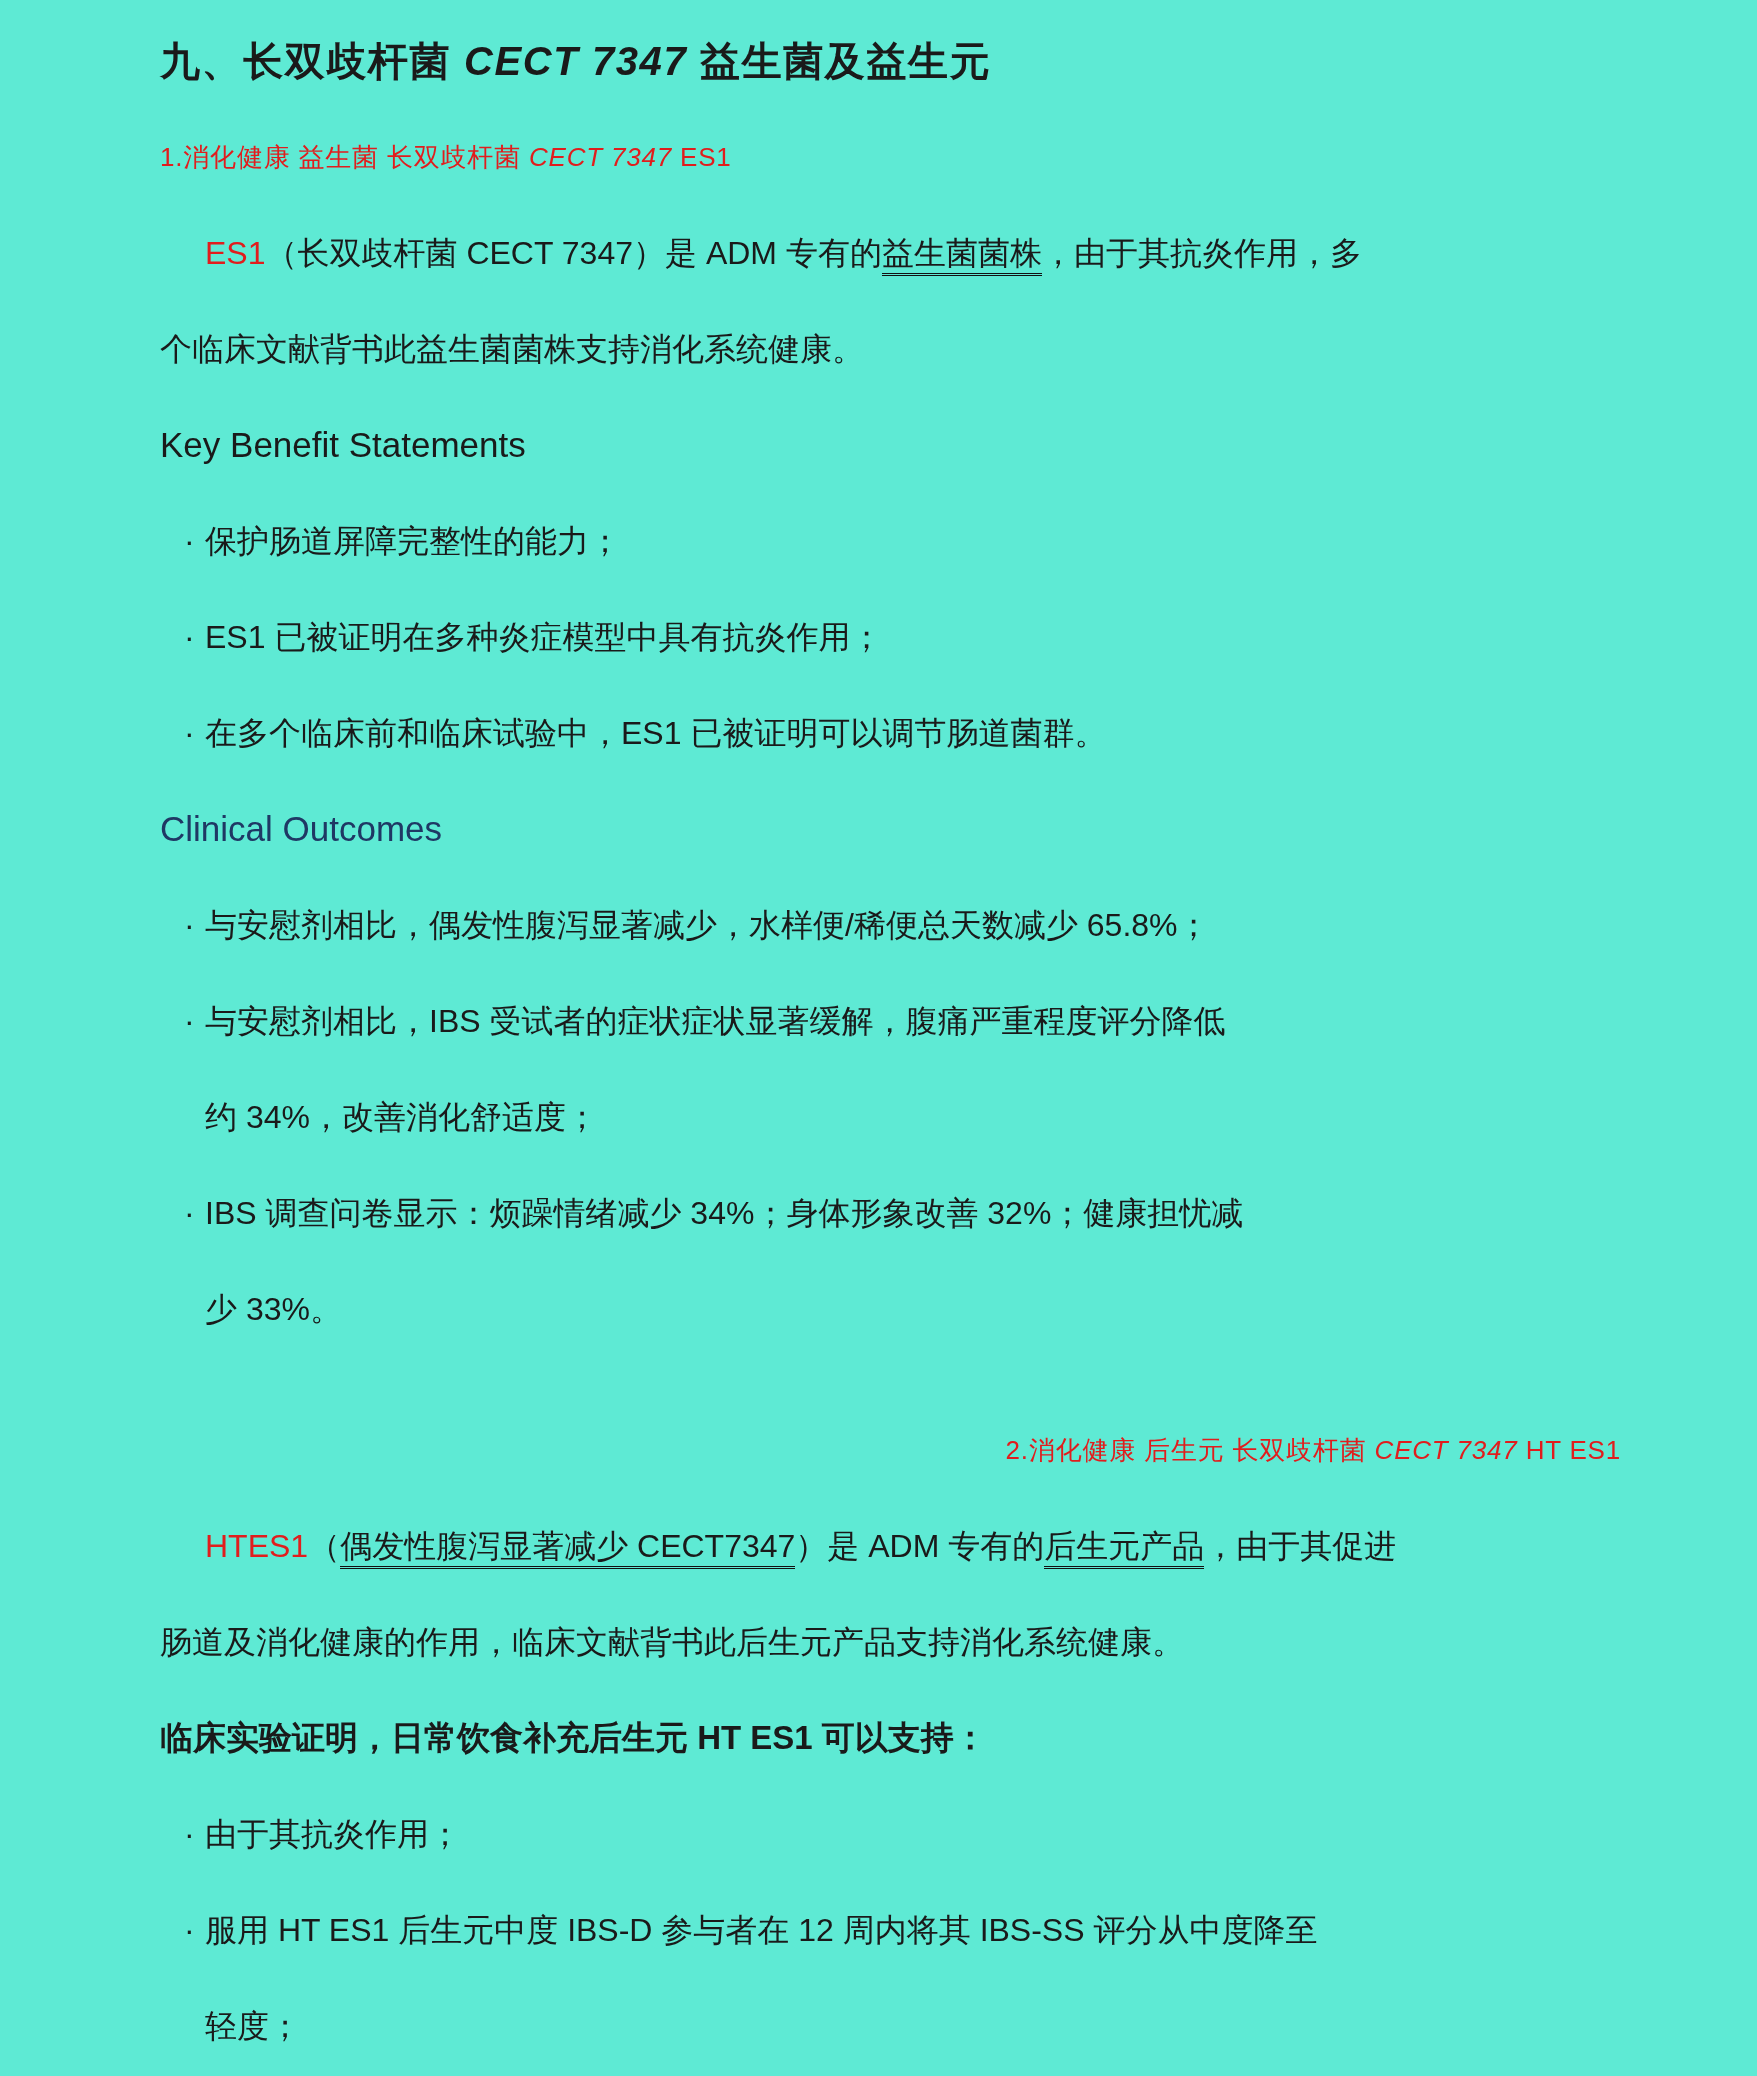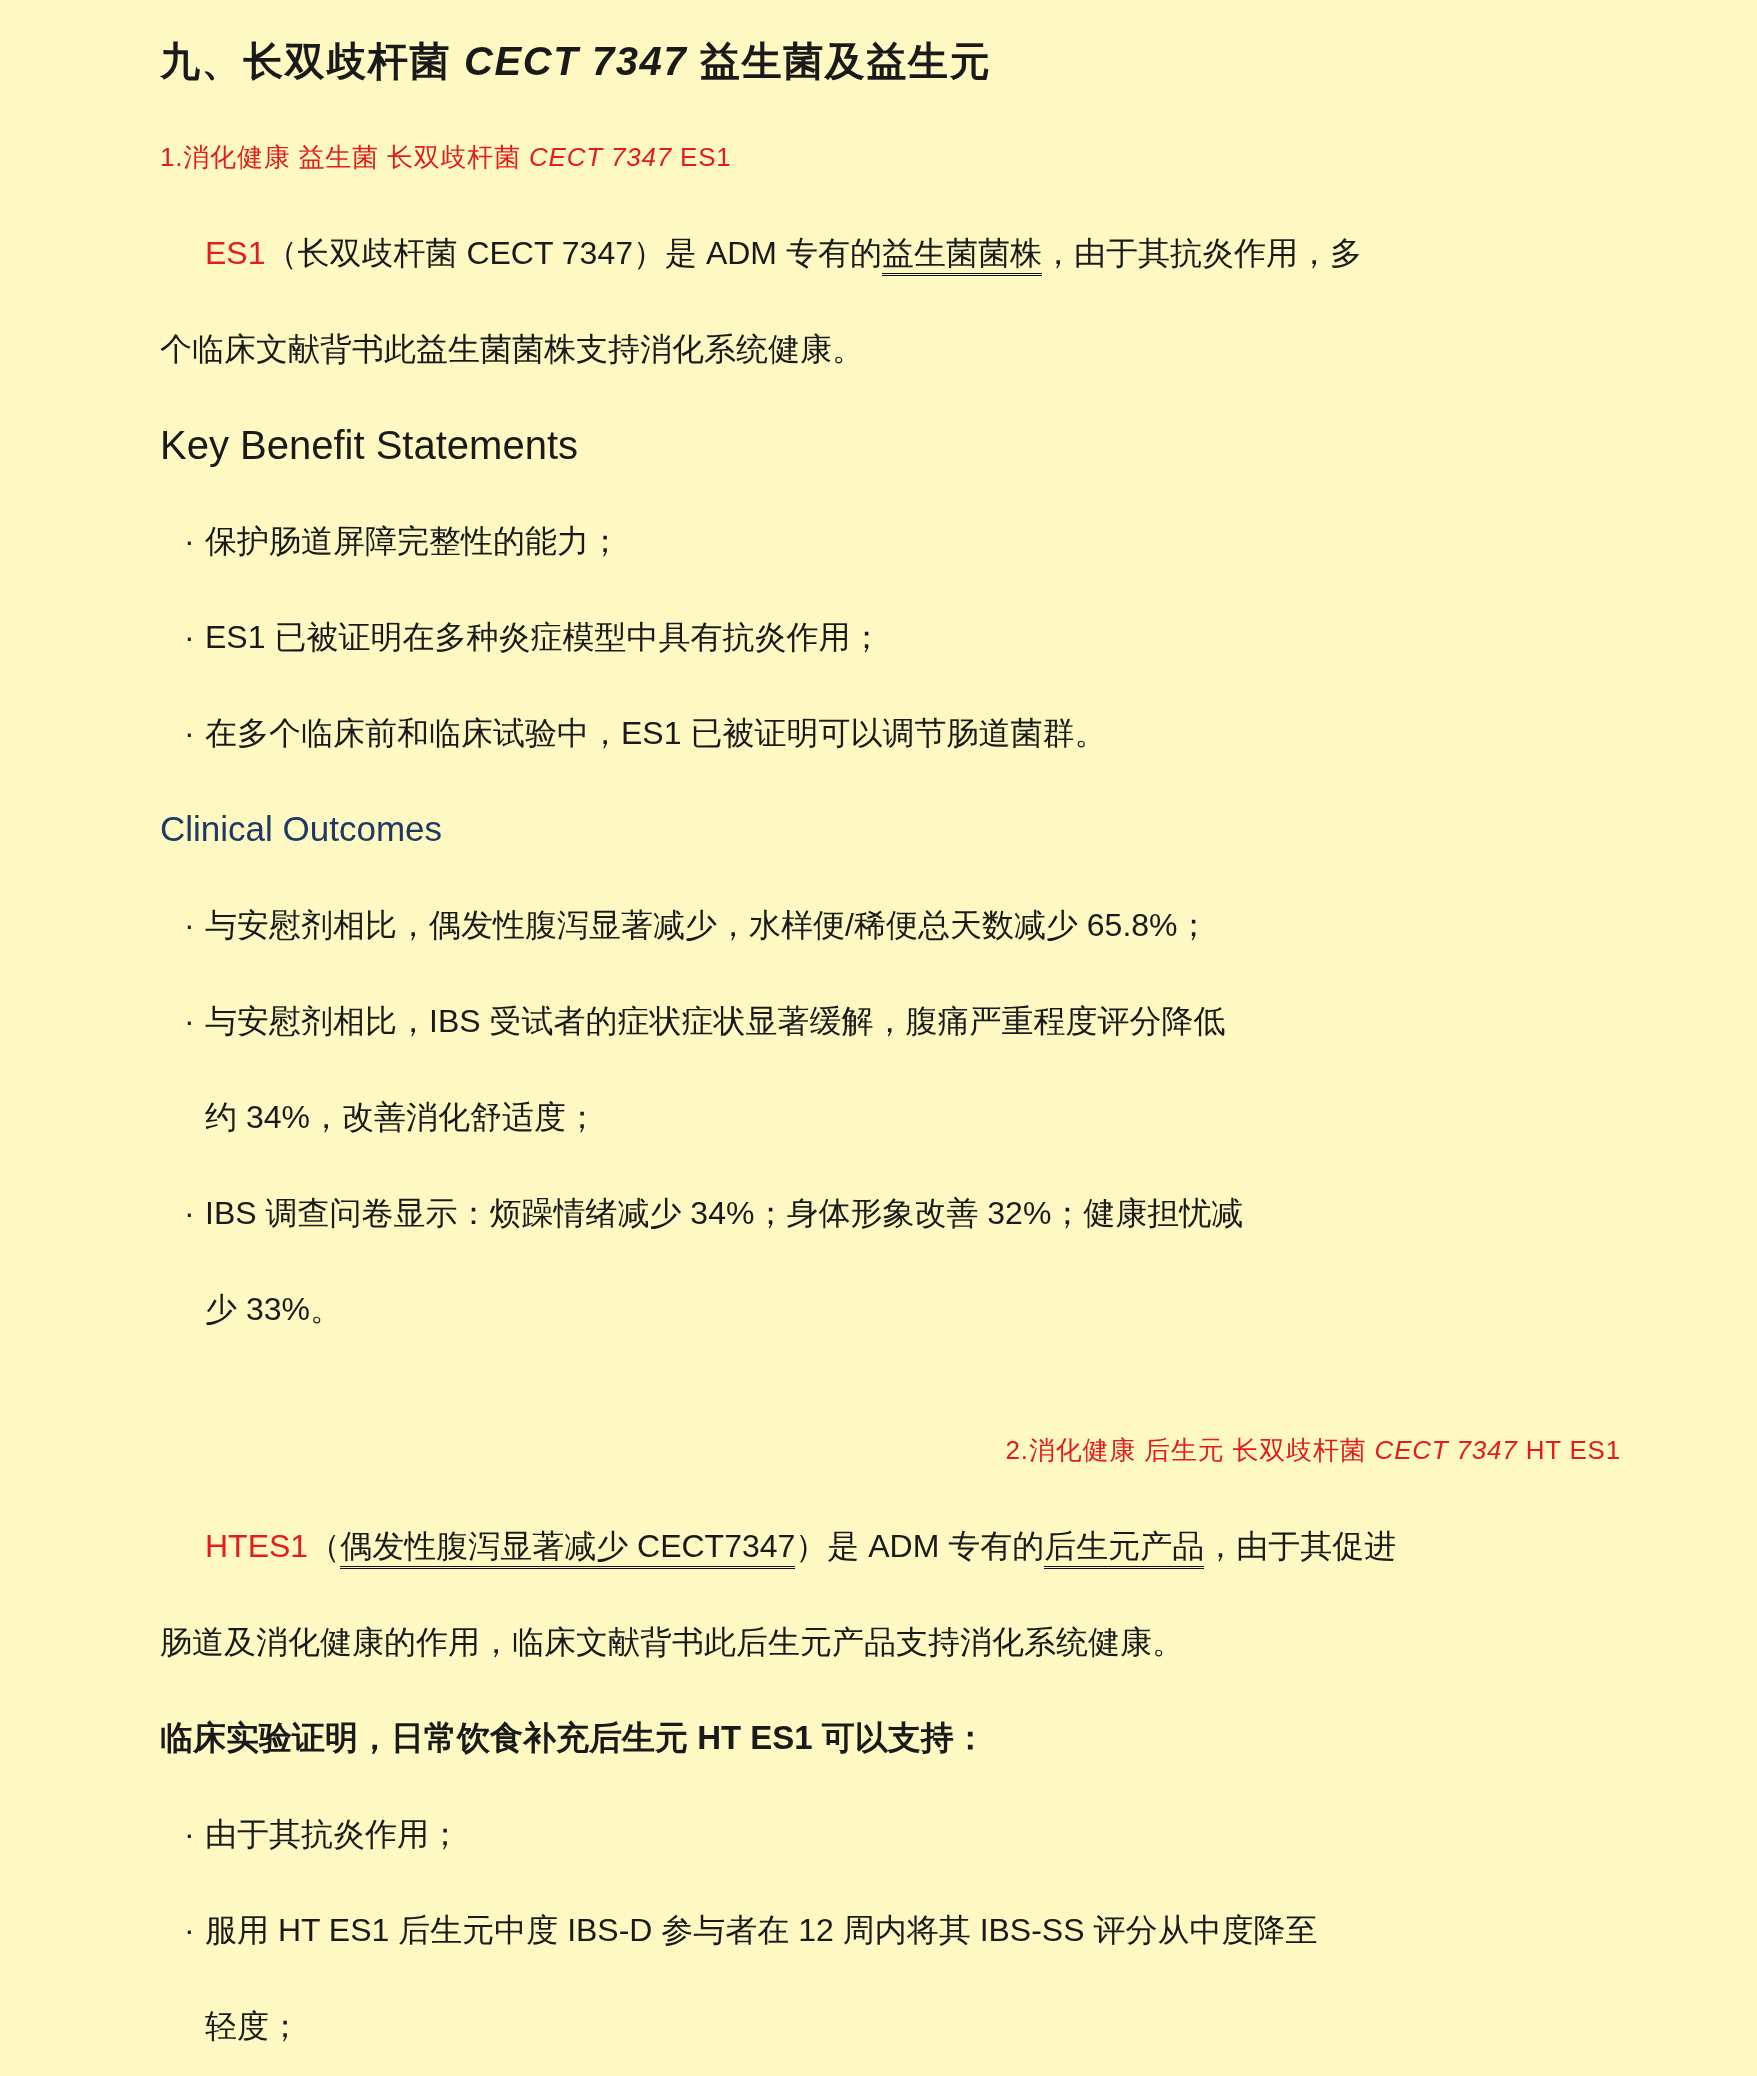--- a/index.html
+++ b/index.html
@@ -1,20 +1,20 @@
 <!DOCTYPE html>
 <html style="font-size:12.8px"><head>
 <meta charset="utf-8">
 <style>
   html, body { margin: 0; padding: 0; background: #ffffff; }
   .page {
     position: relative;
     width: 1757px;
     height: 2077px;
-    background: #fef9c3;
+    background: #5eead4;
     box-sizing: border-box;
     padding: 12.8px 136px 0 160px;
     overflow: hidden;
     font-family: "Liberation Sans", "DejaVu Sans", sans-serif;
     color: #1a1a1a;
   }
   .line {
     line-height: 96px;
     font-size: 32px;
     white-space: nowrap;
@@ -23,21 +23,21 @@
   .block-title .line {
     font-size: 40px;
     font-weight: 600;
     letter-spacing: 1.6px;
   }
   .block-h-red .line {
     font-size: 26px;
     letter-spacing: 0.8px;
   }
   .block-h-en .line {
-    font-size: 40px;
+    font-size: 35px;
     letter-spacing: 0px;
   }
   .block-h-navy .line { font-size: 35px; }
   .block-para-bold .line { font-weight: 700; font-size: 33px; }
   .line.indent { padding-left: 45px; }
   .line.bulleted { padding-left: 45px; }
   .line.cont { padding-left: 45px; }
   .bullet-marker {
     position: absolute;
     left: 24px;

